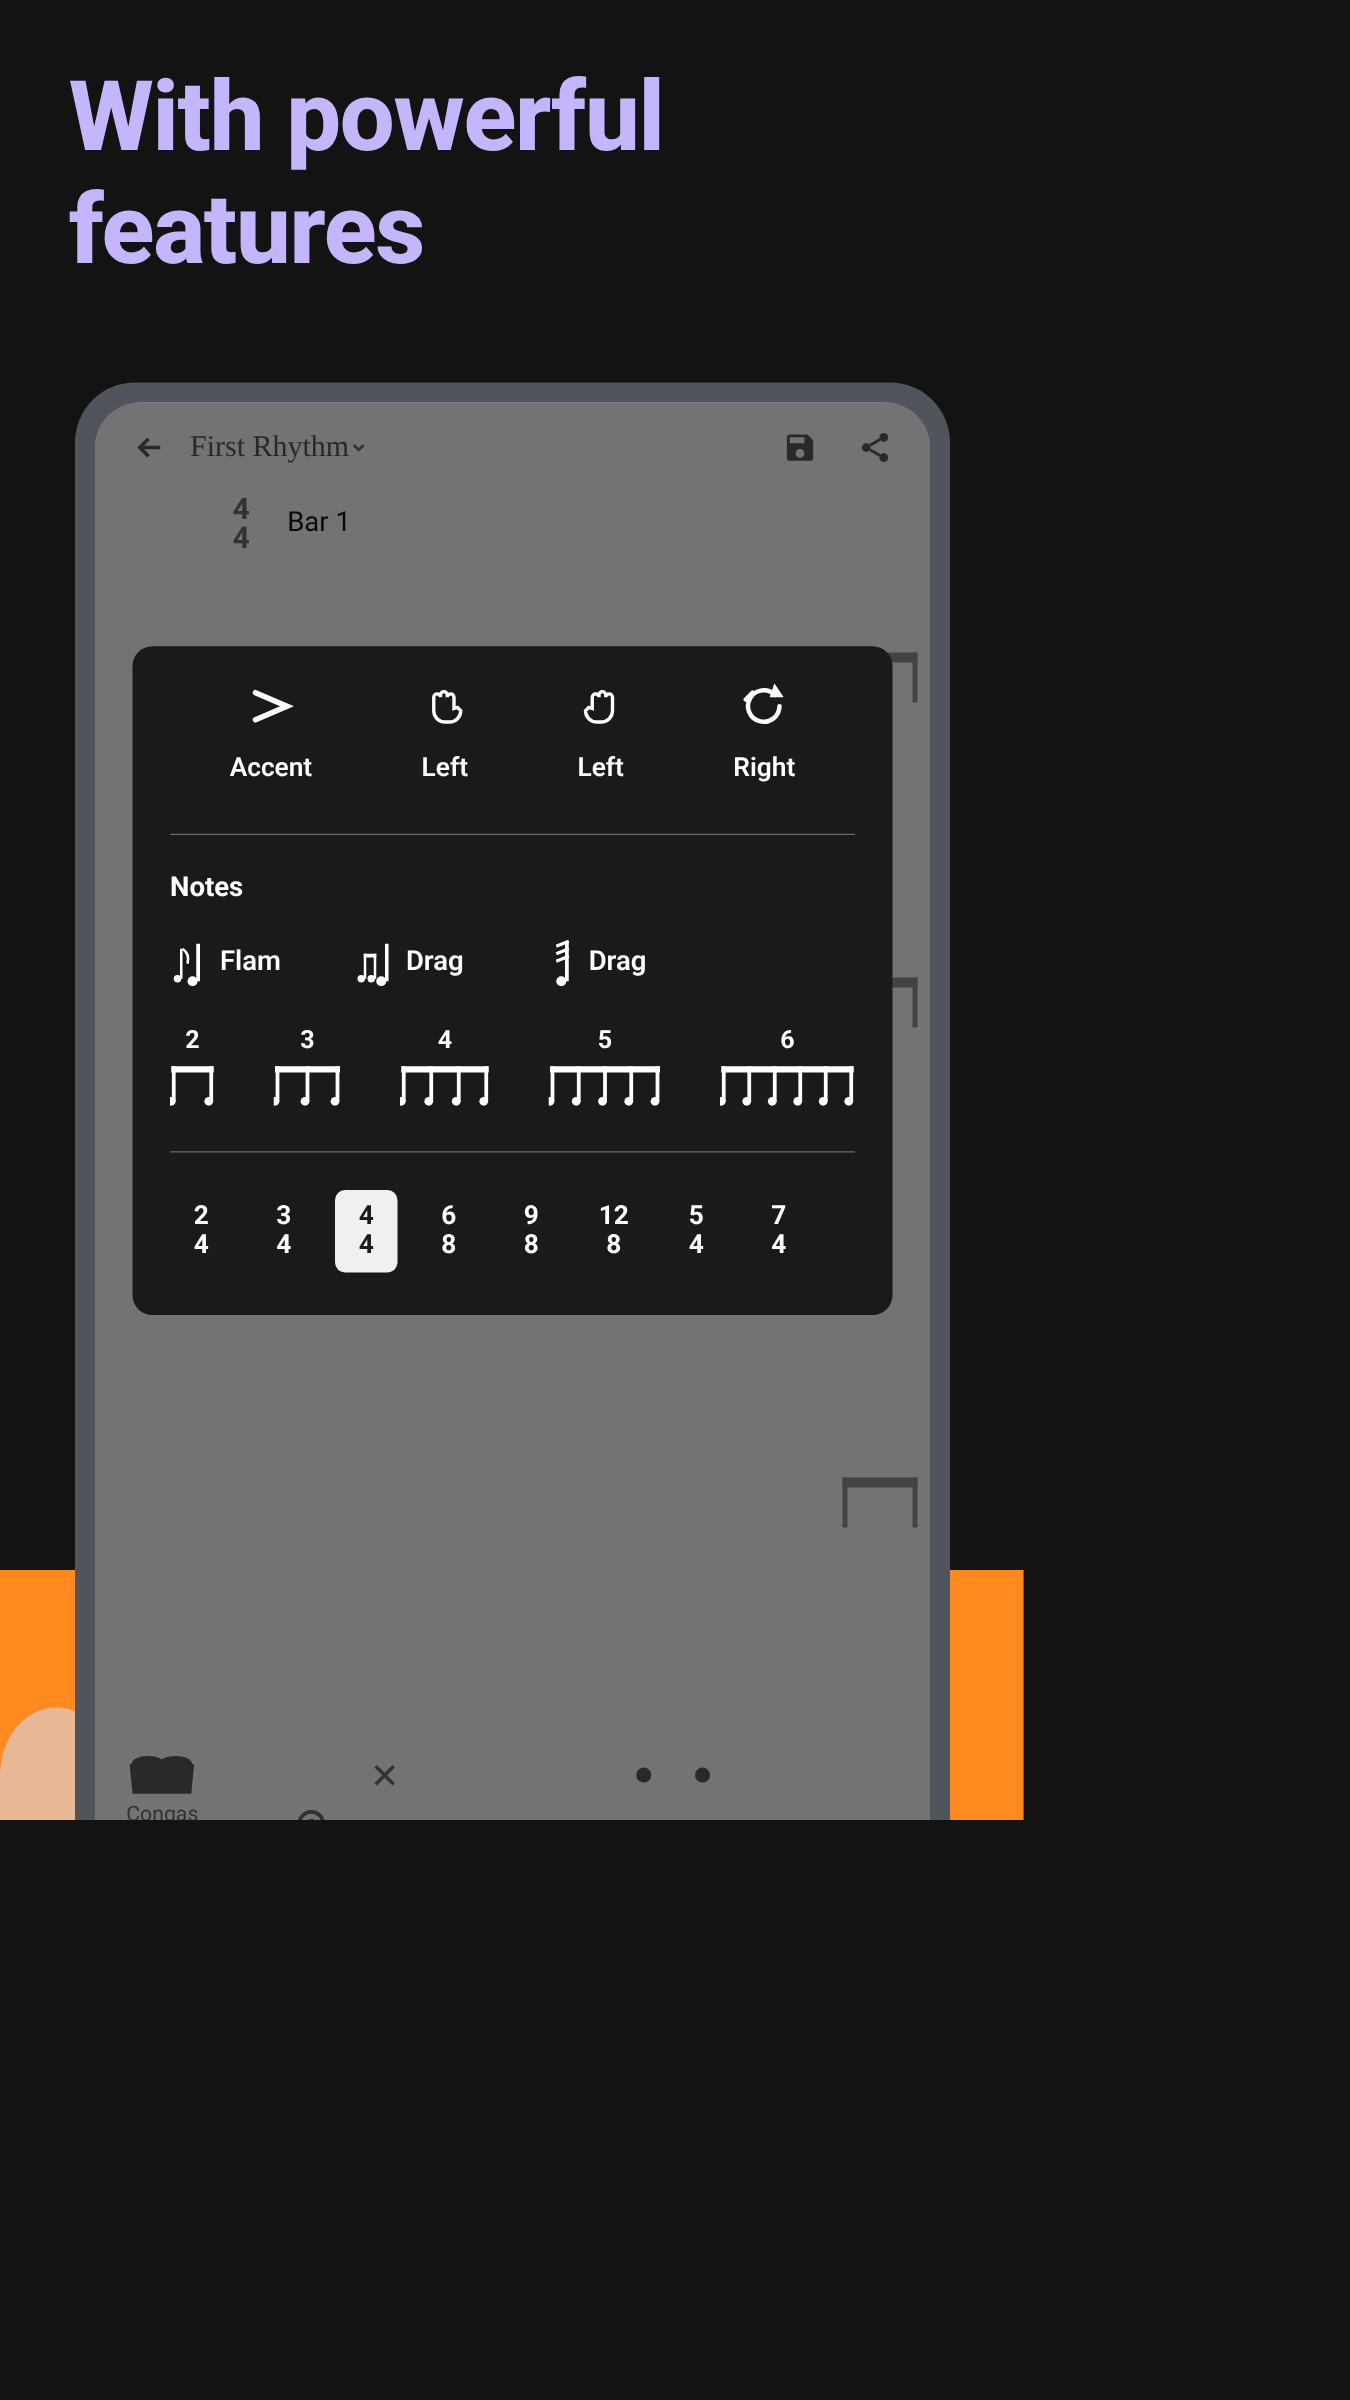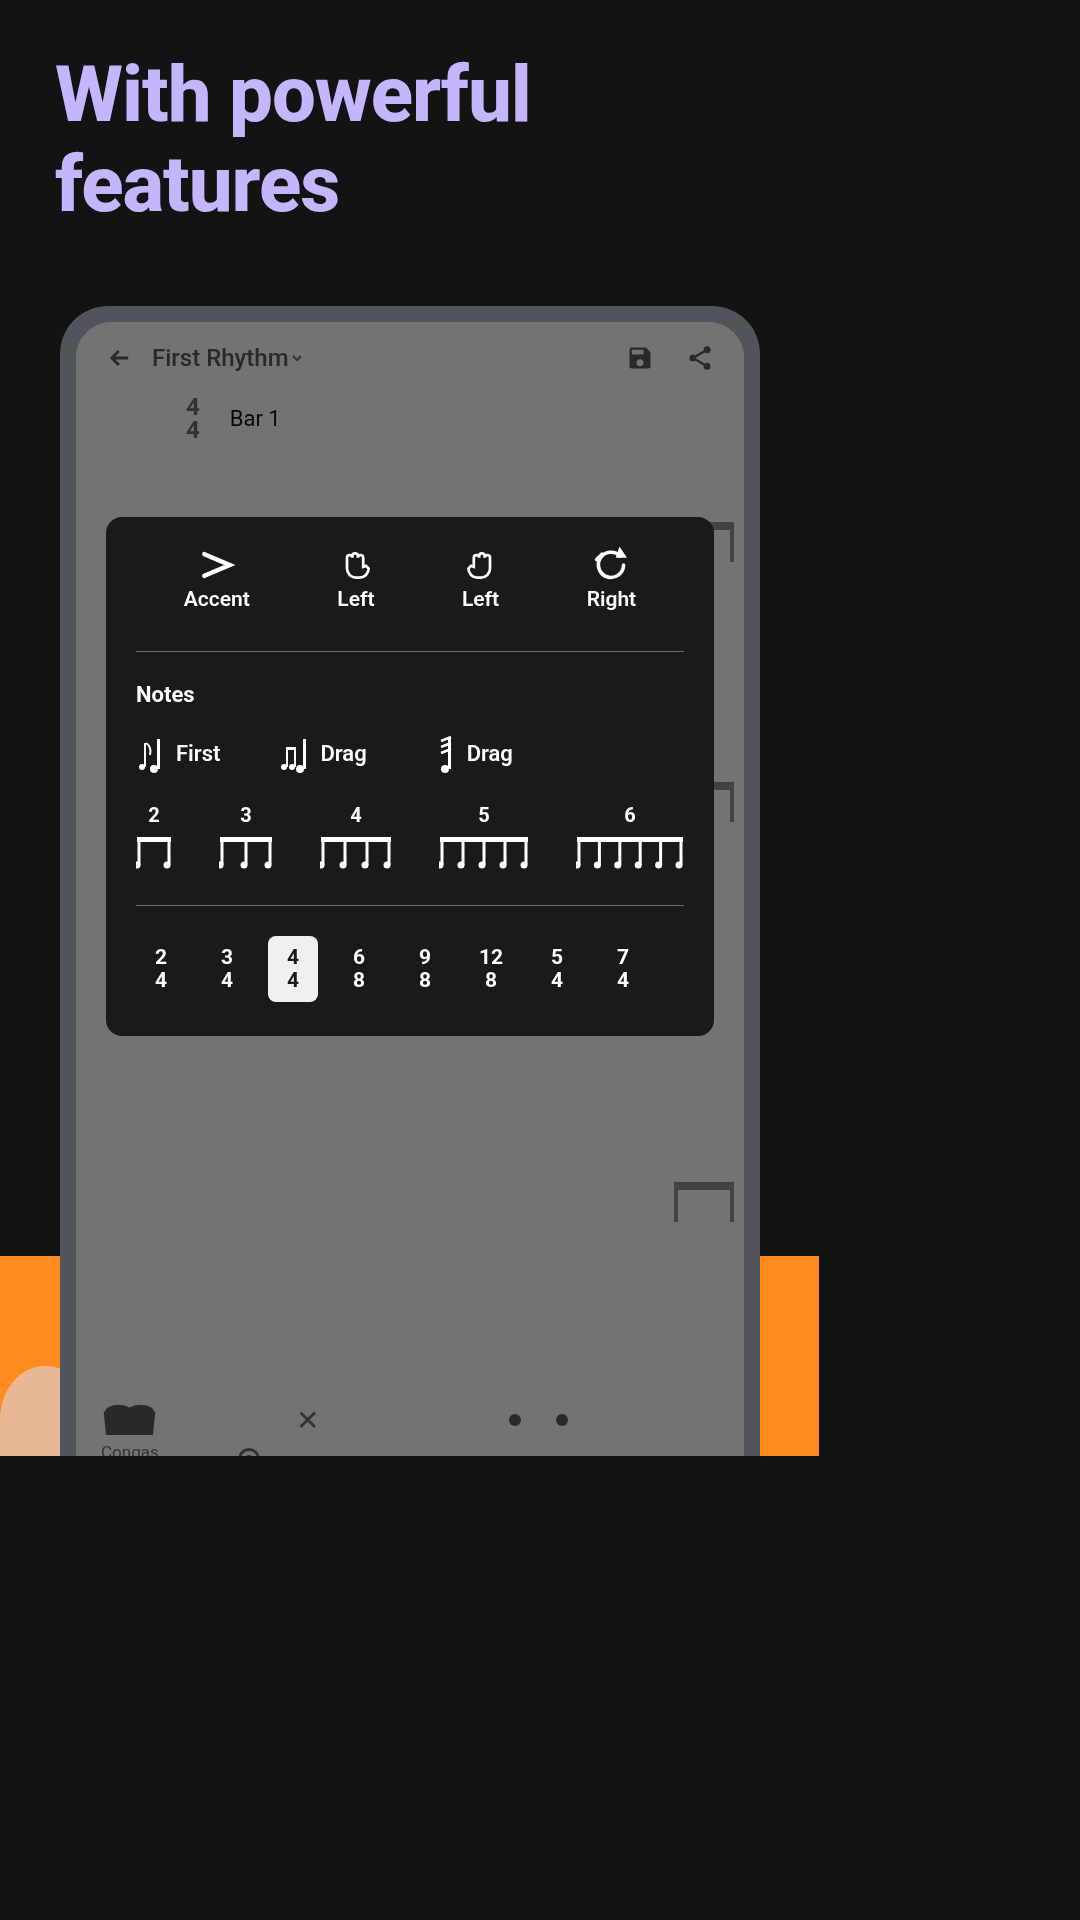--- a/index.html
+++ b/index.html
@@ -67,21 +67,21 @@
 
 .app-header {
   display: flex;
   align-items: center;
   padding: 22px 30px 0 30px;
   gap: 18px;
 }
 
 .back-arrow { width: 28px; height: 28px; color: #3a3b3d; }
 
-.title-group { display: flex; align-items: center; flex: 1; }
+.title-group { display: flex; align-items: center; flex: 1; font-family: Liberation Serif, serif; }
 .app-title { font-size: 24px; font-weight: 500; color: #3a3b3d; }
 .chevron { width: 16px; height: 16px; color: #4a4b4d; }
 
 .header-icon { width: 28px; height: 28px; color: #3a3b3d; margin-left: 14px; }
 
 .meta-row {
   display: flex;
   align-items: center;
   padding: 24px 30px 0 110px;
   gap: 30px;
@@ -194,21 +194,21 @@
 }
 .modal-title { font-size: 28px; font-weight: 700; }
 .close { width: 24px; height: 24px; color: #e0e0e0; }
 
 .option-row {
   display: flex;
   justify-content: space-around;
   padding: 0 4px;
   margin-bottom: 40px;
 }
-.option-item { display: flex; flex-direction: column; align-items: center; gap: 4px; text-align: right; }
+.option-item { display: flex; flex-direction: column; align-items: center; gap: 20px; text-align: right; }
 .option-item .icon-wrap { height: 36px; display: flex; align-items: center; justify-content: center; }
 .option-item .icon-wrap svg { width: 36px; height: 36px; }
 .option-label { font-size: 21px; font-weight: 600; }
 
 .divider { height: 1px; background: #6a6a6c; margin: 0 0 30px 0; }
 
 .section-title { font-size: 22px; font-weight: 700; margin-bottom: 26px; }
 
 .notes-row {
   display: flex;
@@ -363,21 +363,21 @@
 
       <div class="notes-row">
         <div class="note-type">
           <svg viewBox="0 0 26 40" fill="#fff">
               <circle cx="6" cy="34" r="3"></circle>
               <rect x="8" y="10" width="2" height="24"></rect>
               <path d="M10 10 Q16 14 14 22" stroke="#fff" stroke-width="2" fill="none"></path>
               <circle cx="18" cy="36" r="4"></circle>
               <rect x="21" y="6" width="3" height="30"></rect>
             </svg>
-          <span>First</span>
+          <span>Flam</span>
         </div>
         <div class="note-type">
           <svg viewBox="0 0 26 40" fill="#fff">
               <circle cx="4" cy="34" r="3"></circle>
               <rect x="6" y="14" width="2" height="20"></rect>
               <circle cx="12" cy="34" r="3"></circle>
               <rect x="14" y="14" width="2" height="20"></rect>
               <rect x="6" y="14" width="10" height="3"></rect>
               <circle cx="20" cy="36" r="4"></circle>
               <rect x="23" y="6" width="3" height="30"></rect>

